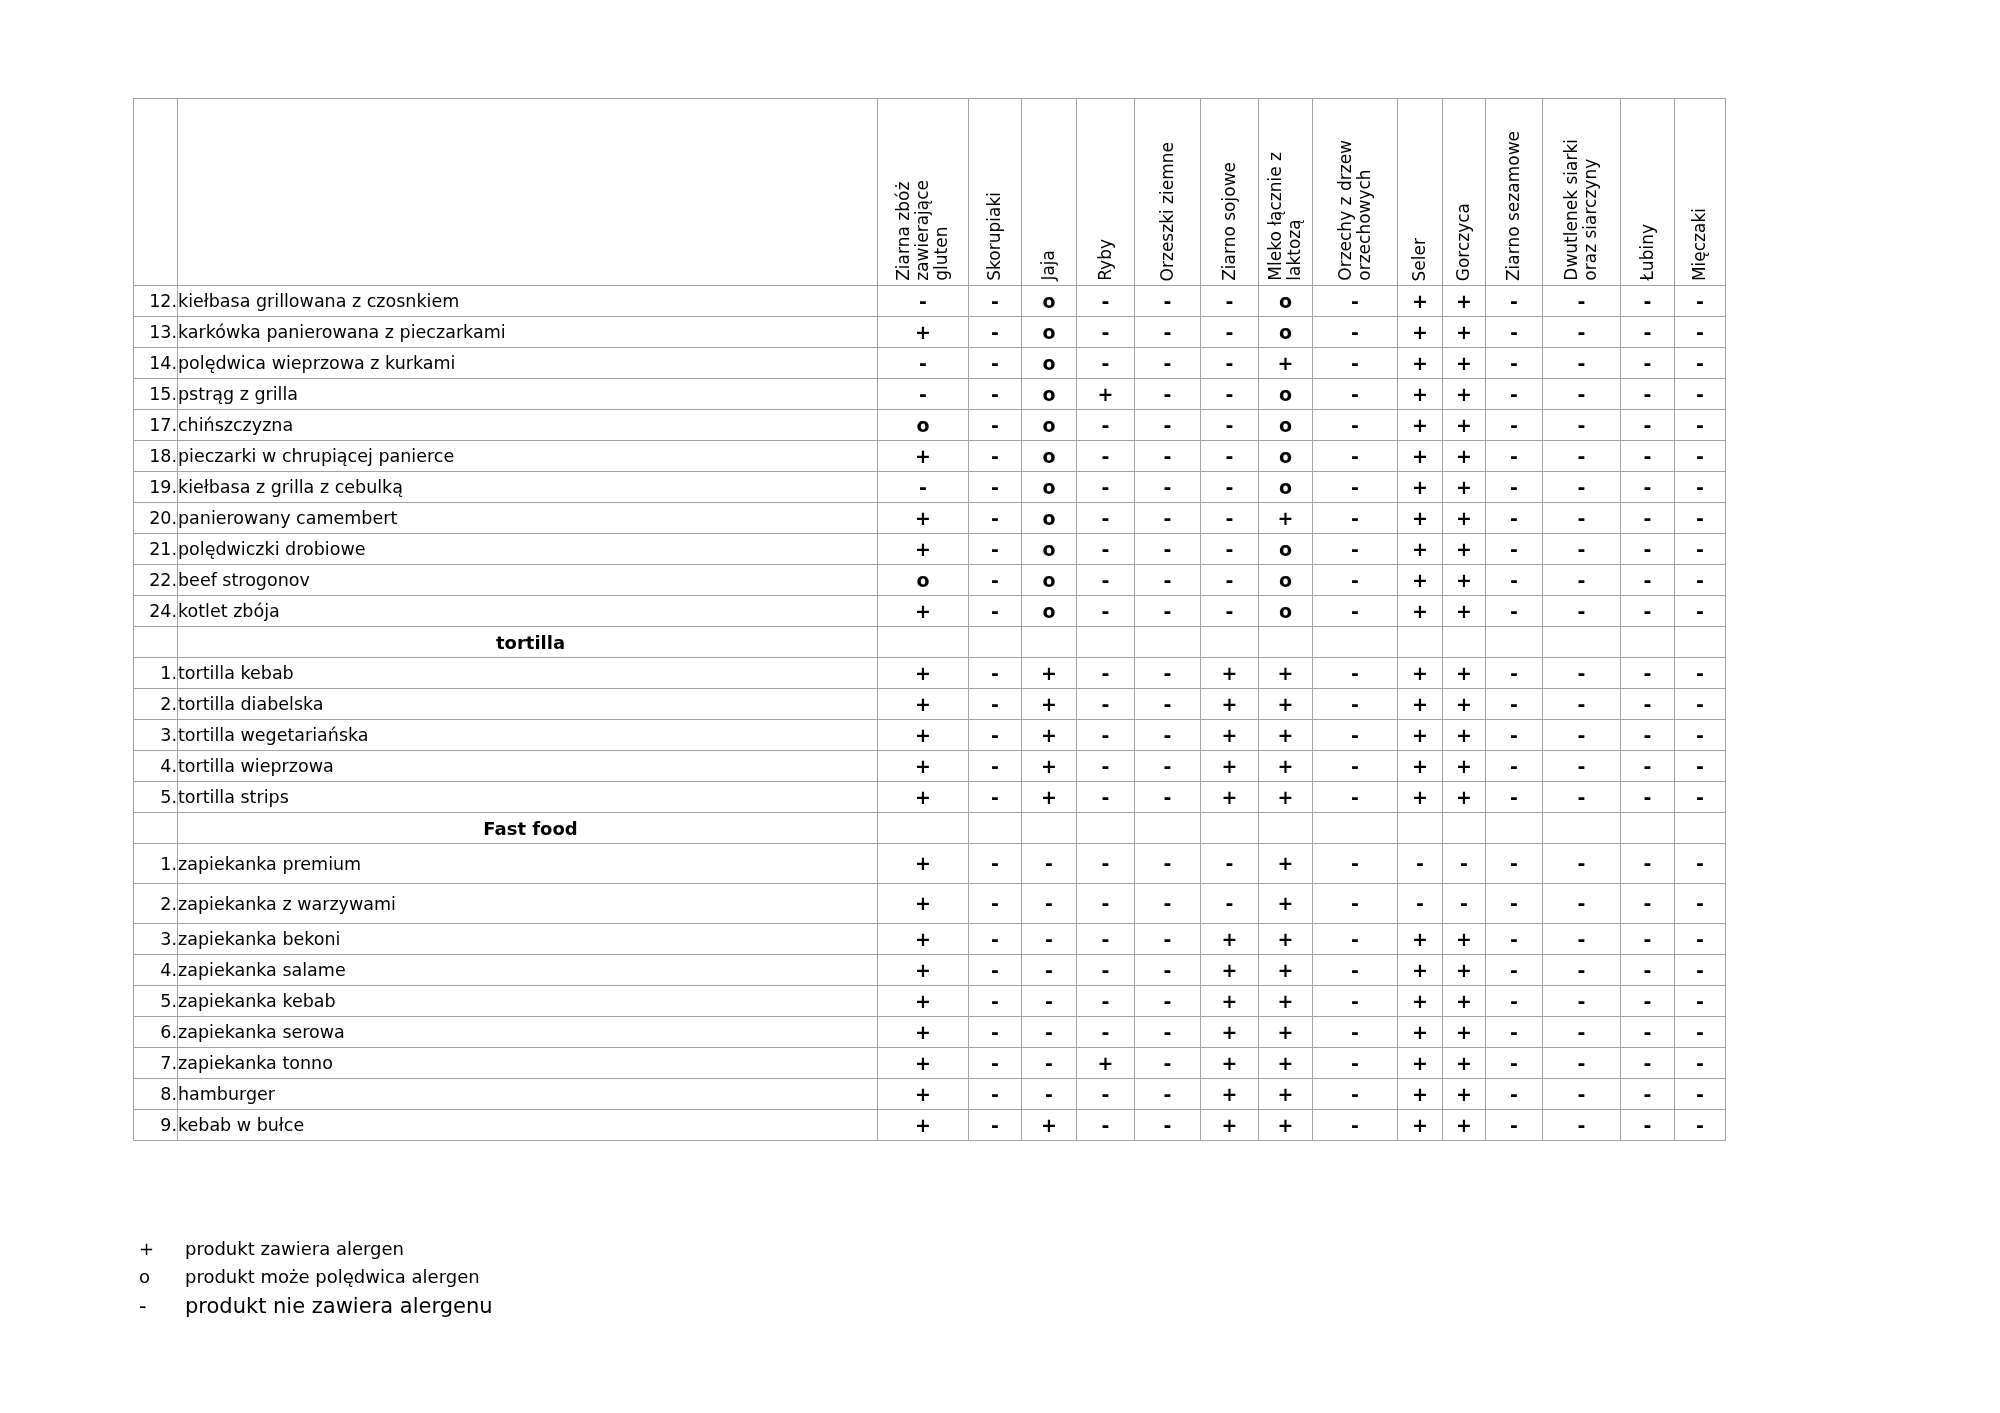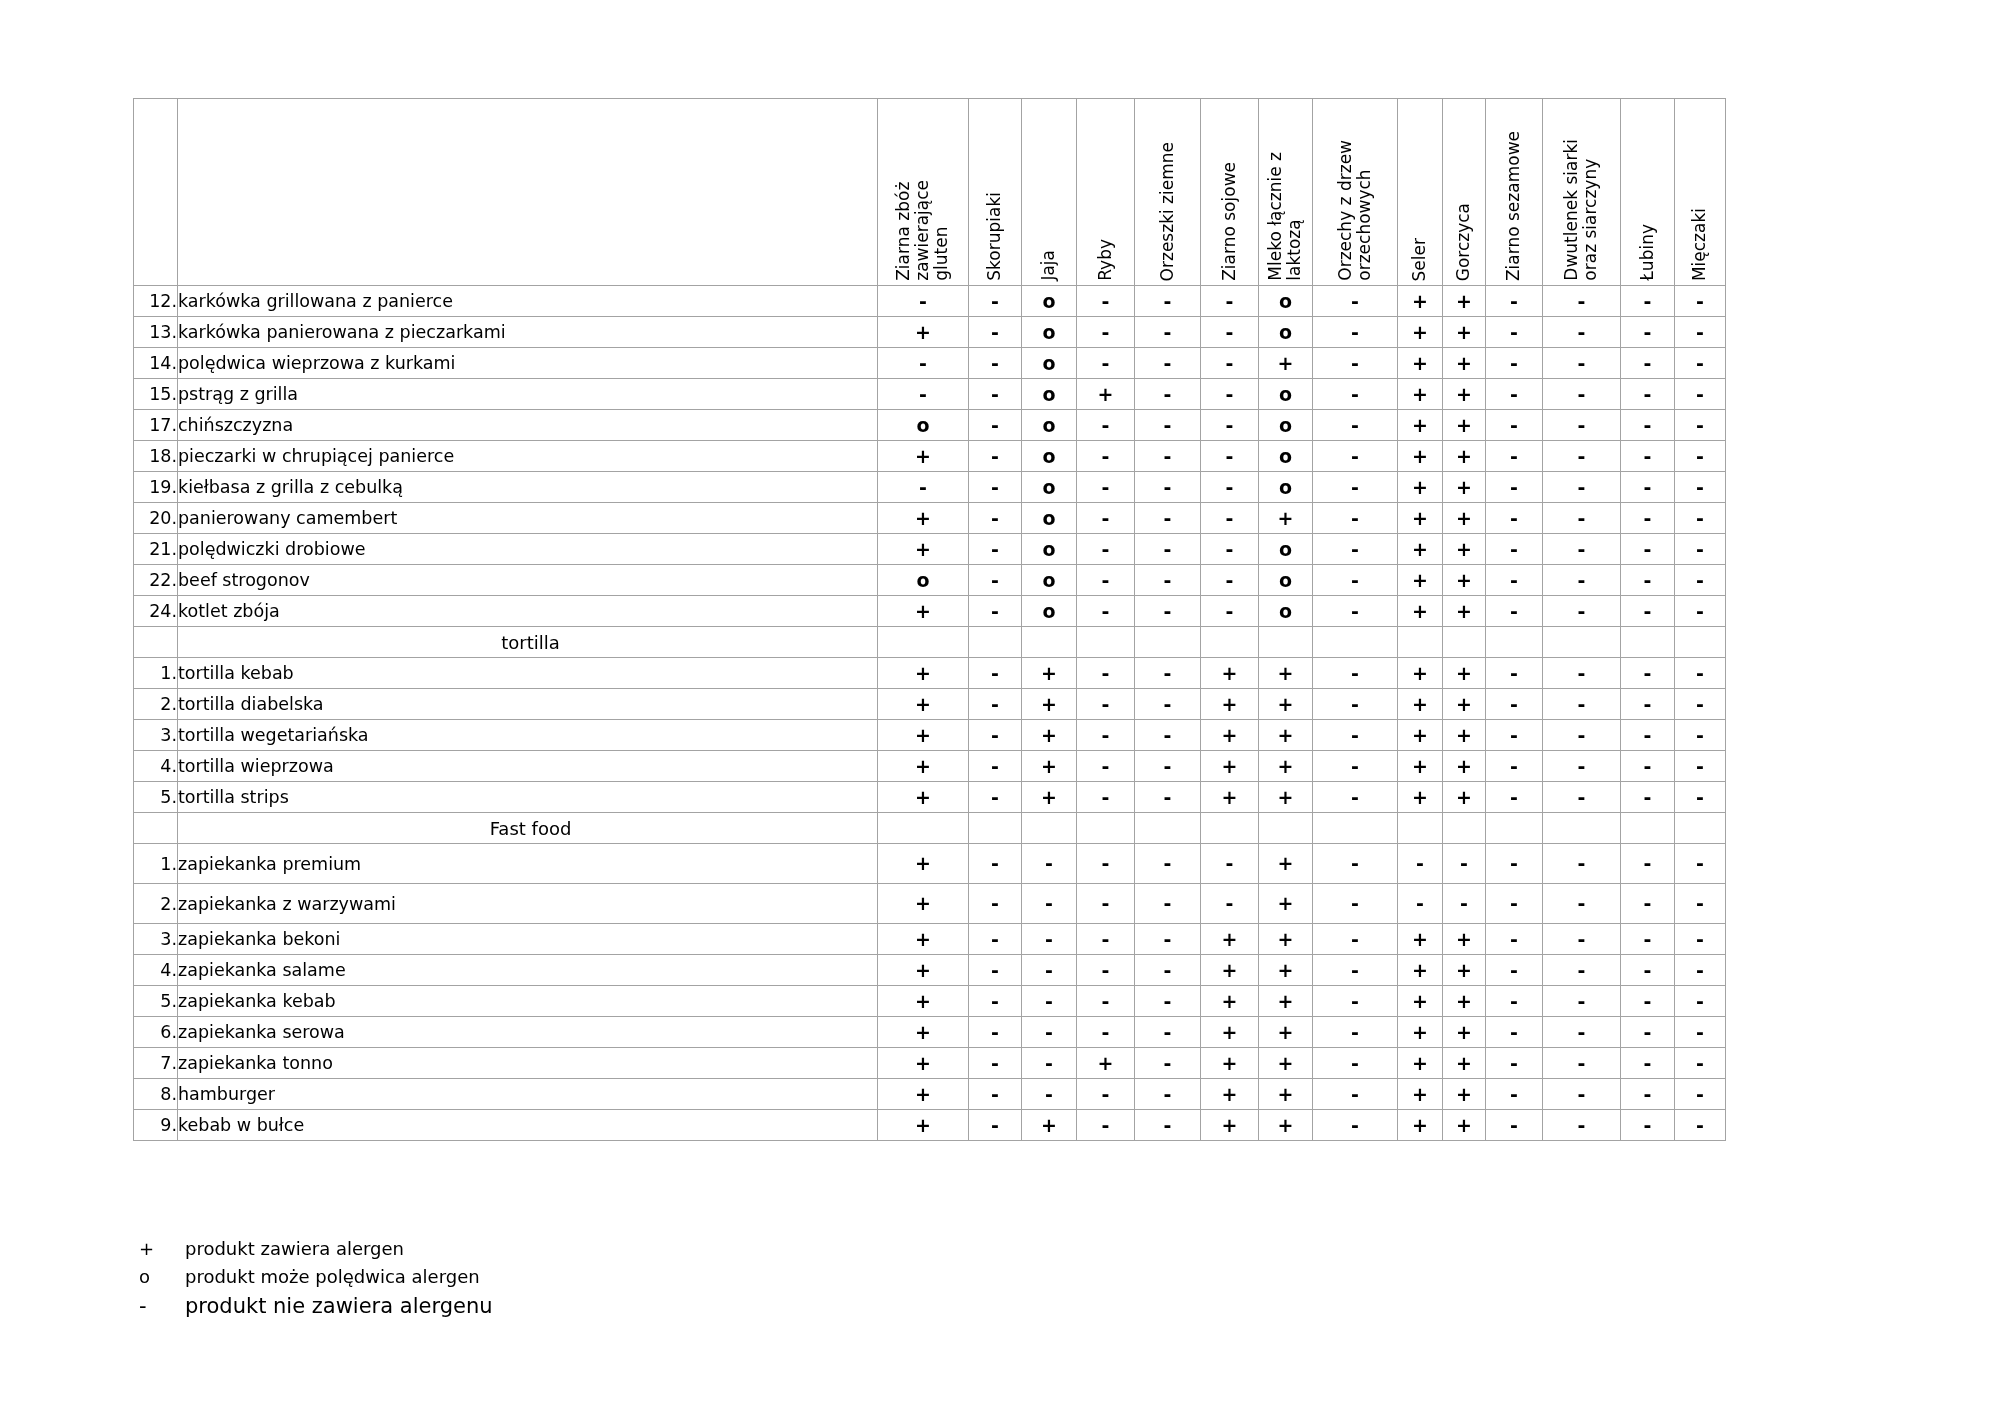--- a/index.html
+++ b/index.html
@@ -28,21 +28,21 @@
     max-height:172px;
     line-height:1.12;
     font-size:17px;
     white-space:pre-line;
     text-align:left;
   }
   tbody tr { height:31px; }
   tbody tr.tall { height:40px; }
   td.num { text-align:right; padding:2px 7px 2px 2px; vertical-align:middle; }
   td.name { text-align:left; padding:2px 6px 2px 10px; vertical-align:middle; }
-  td.name.section-name { text-align:center; font-weight:400; font-size:18px; padding-left:6px;margin-top:20px; }
+  td.name.section-name { text-align:center; font-weight:700; font-size:18px; padding-left:6px;margin-top:20px; }
   td.val { text-align:center; vertical-align:middle; font-weight:700; font-size:19px; line-height:1; }
   .legend {
     position:absolute; left:139px; top:1238px;
   }
   .legend-row { display:flex; align-items:baseline; margin-bottom:7px; }
   .legend-sym { width:46px; font-size:18px; }
   .legend-label { font-size:18px; }
   .legend-row.big .legend-sym, .legend-row.big .legend-label { font-size:21px; }
 </style>
 </head>
@@ -92,21 +92,21 @@
           <th class="col-h"><span class="vhdr">Dwutlenek siarki
 oraz siarczyny</span></th>
           <th class="col-h"><span class="vhdr">Łubiny</span></th>
           <th class="col-h"><span class="vhdr">Mięczaki</span></th>
         </tr>
     </thead>
     <tbody>
 
     <tr>
           <td class="num">12.</td>
-          <td class="name">karkówka grillowana z panierce</td>
+          <td class="name">kiełbasa grillowana z czosnkiem</td>
           <td class="val">-</td>
           <td class="val">-</td>
           <td class="val">o</td>
           <td class="val">-</td>
           <td class="val">-</td>
           <td class="val">-</td>
           <td class="val">o</td>
           <td class="val">-</td>
           <td class="val">+</td>
           <td class="val">+</td>

